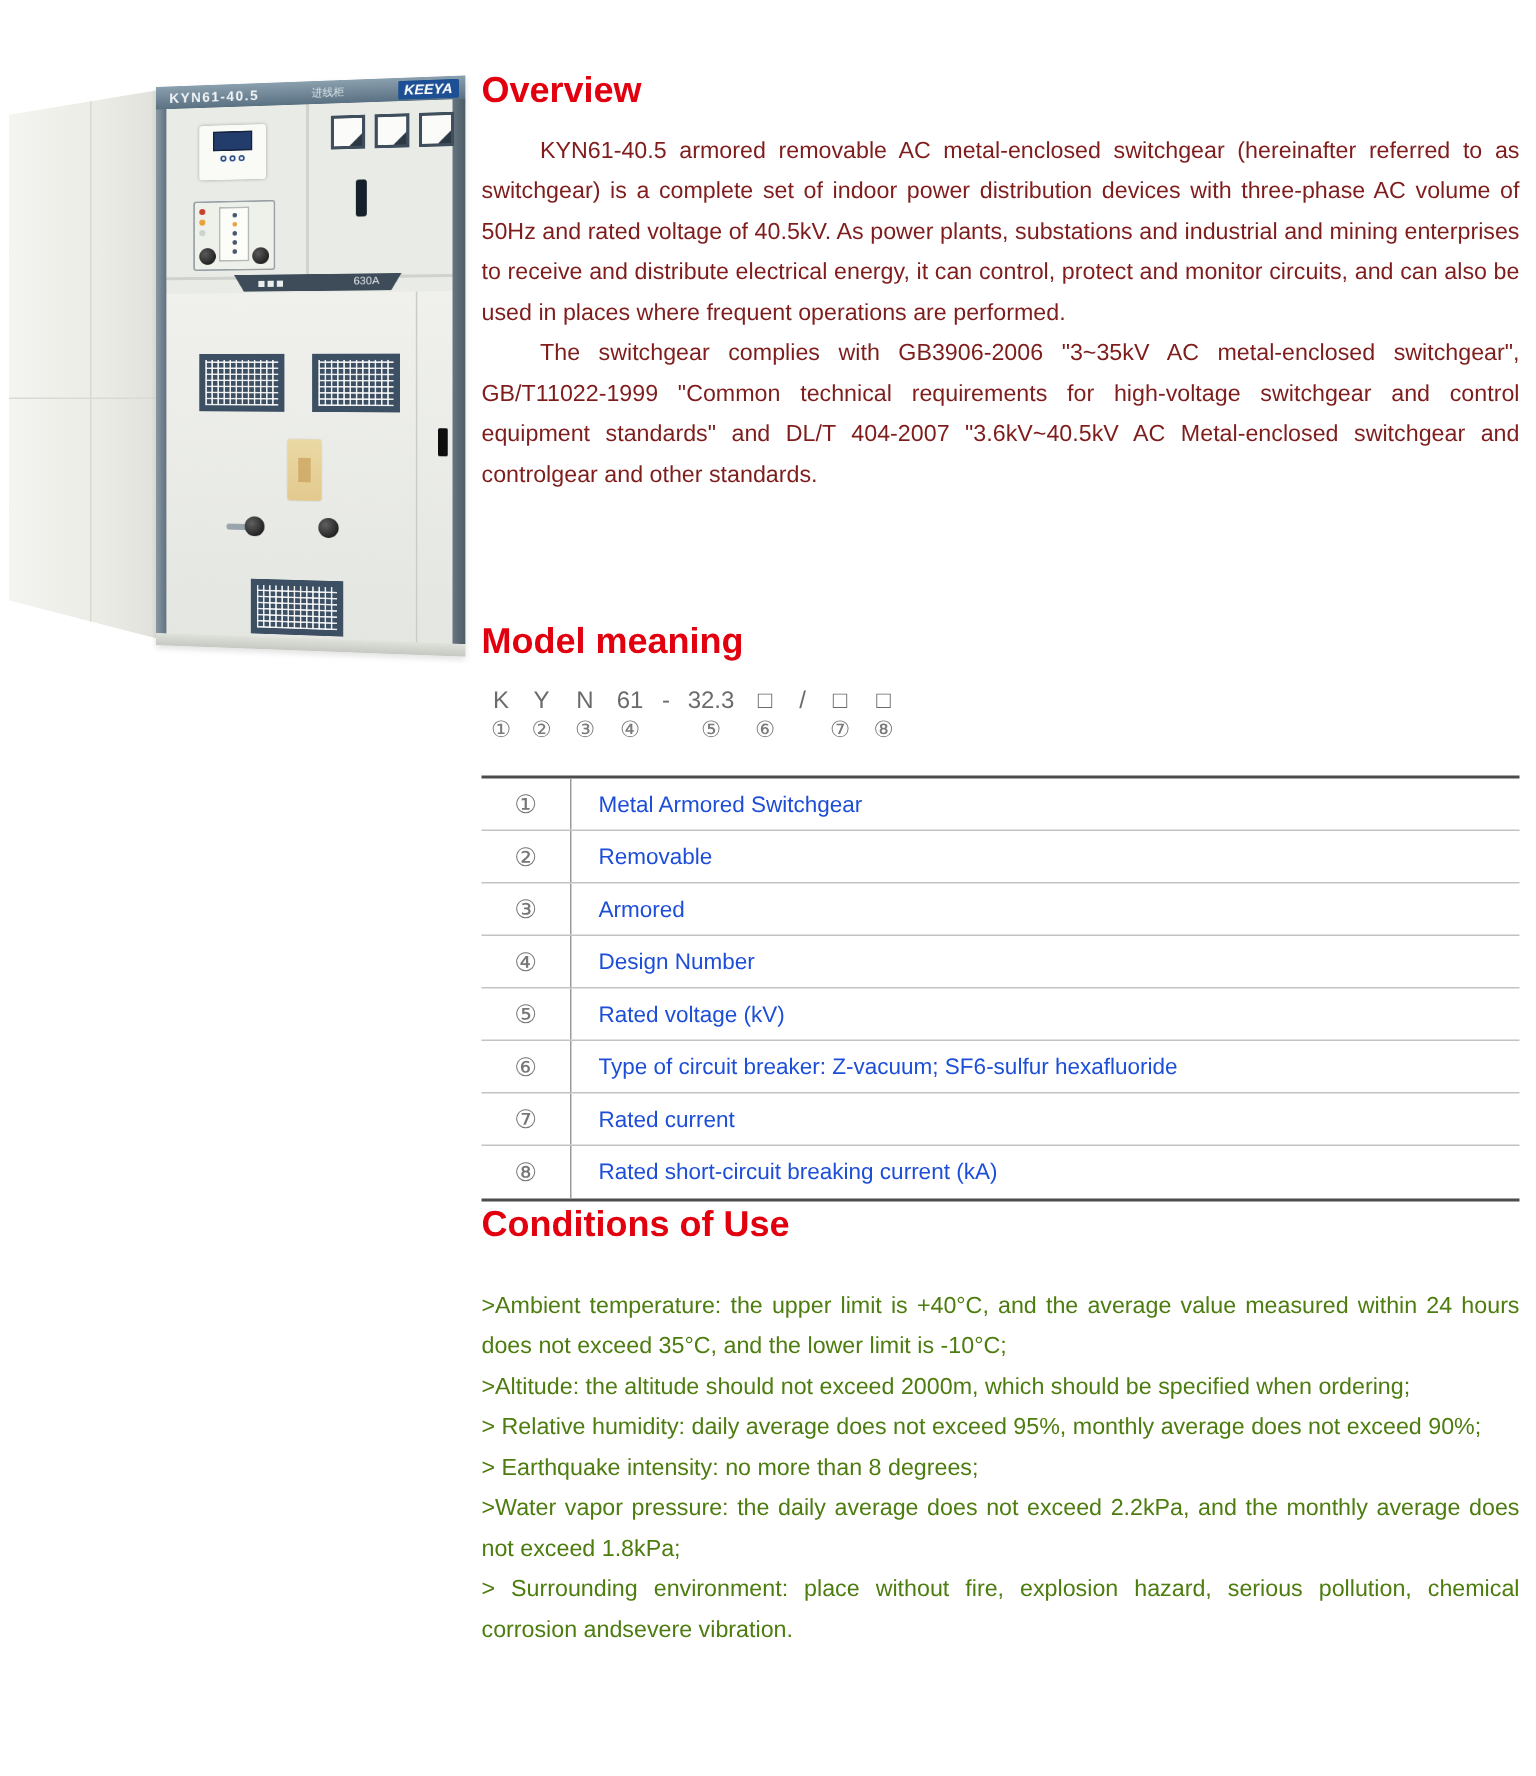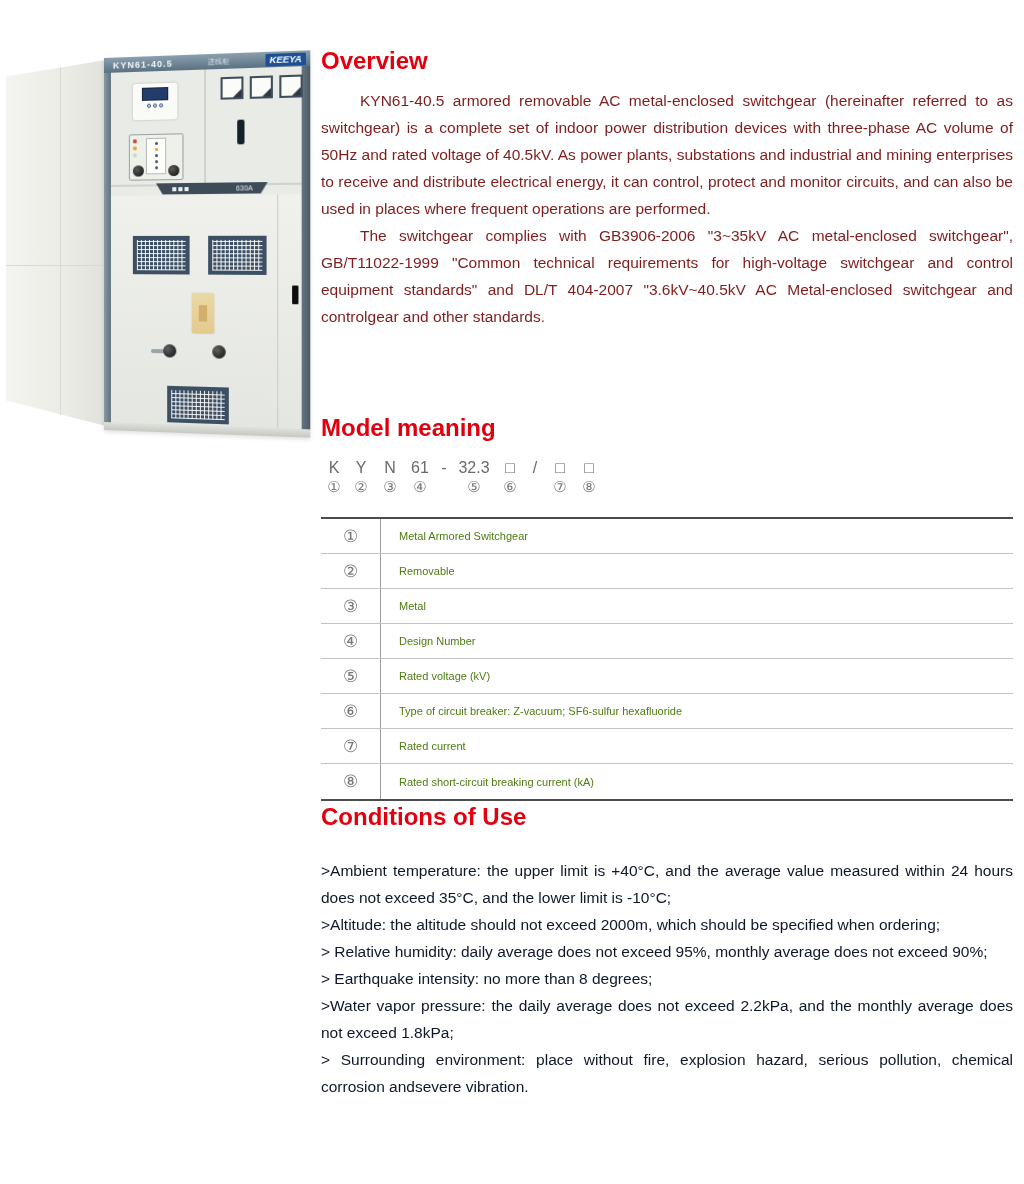--- a/index.html
+++ b/index.html
@@ -10,36 +10,36 @@
   
   .content { position:absolute; left:321px; top:0; width:692px; height:1184px;text-decoration:underline; }
   .sec { position:absolute; left:0; width:692px; }
   #sec-overview  { top:48px; }
   #sec-model     { top:415px; }
   #sec-conditions{ top:804px; }
 
   h2.red-title { font-size:24px; font-weight:bold; color:#e2000f; line-height:1.1; margin:0 0 13px 0; letter-spacing:0; }
 
   .body-par { font-size:15.5px; line-height:27px; color:#7f1d1d; text-align:justify; text-indent:39px; }
-  .cond-par { font-size:15.5px; line-height:27px; color:#0f172a; text-align:justify; }
+  .cond-par { font-size:15.5px; line-height:27px; color:#4d7c0f; text-align:justify; }
   #sec-conditions .cond-list { margin-top:27px; }
 
   
   .code-row { display:flex; margin-top:18px; }
   .code-part { display:flex; flex-direction:column; align-items:center; }
   .code-part .sym { font-size:16px; color:#6b6b6b; line-height:18px; height:20px; }
   .code-part .num { font-size:15px; color:#7a7a7a; line-height:16px; }
   .w26{width:26px}.w28{width:28px}.w30{width:30px}.w18{width:18px}.w42{width:42px}.w20{width:20px}
 
   
   .mtable { margin-top:22px; width:692px; border-top:2px solid #4c4c4c; border-bottom:2px solid #4c4c4c; }
   .trow { display:flex; align-items:center; height:35px; border-bottom:1px solid #c3c3c3; }
   .trow:last-child { border-bottom:none; }
   .tnum { width:60px; flex:0 0 60px; text-align:center; font-size:17px; color:#777; border-right:1px solid #9b9b9b; align-self:stretch; display:flex; align-items:center; justify-content:center; }
-  .tdesc { padding-left:18px; font-size:11px; color:#4d7c0f; }
+  .tdesc { padding-left:18px; font-size:15px; color:#1d4ed8; }
 
   
   .cabinet { position:absolute; left:6px; top:46px; width:298px; height:392px; }
   .cab-side { position:absolute; left:0; top:14px; width:100px; height:366px;
               background:linear-gradient(90deg,#f4f4f0 0%,#ebece6 60%,#dfe1da 100%);
               clip-path:polygon(0 4.5%, 100% 0%, 100% 100%, 0 93%); }
   .cab-side .vseam { position:absolute; left:54%; top:0; width:1px; height:100%; background:#d8dad3; }
   .cab-side .hseam { position:absolute; left:0; top:56%; width:100%; height:1px; background:#d8dad3; }
 
   .cab-front { position:absolute; left:98px; top:12px; width:200px; height:372px;
@@ -247,21 +247,21 @@
         <div class="trow">
           <div class="tnum">①</div>
           <div class="tdesc">Metal Armored Switchgear</div>
         </div>
         <div class="trow">
           <div class="tnum">②</div>
           <div class="tdesc">Removable</div>
         </div>
         <div class="trow">
           <div class="tnum">③</div>
-          <div class="tdesc">Metal</div>
+          <div class="tdesc">Armored</div>
         </div>
         <div class="trow">
           <div class="tnum">④</div>
           <div class="tdesc">Design Number</div>
         </div>
         <div class="trow">
           <div class="tnum">⑤</div>
           <div class="tdesc">Rated voltage (kV)</div>
         </div>
         <div class="trow">

